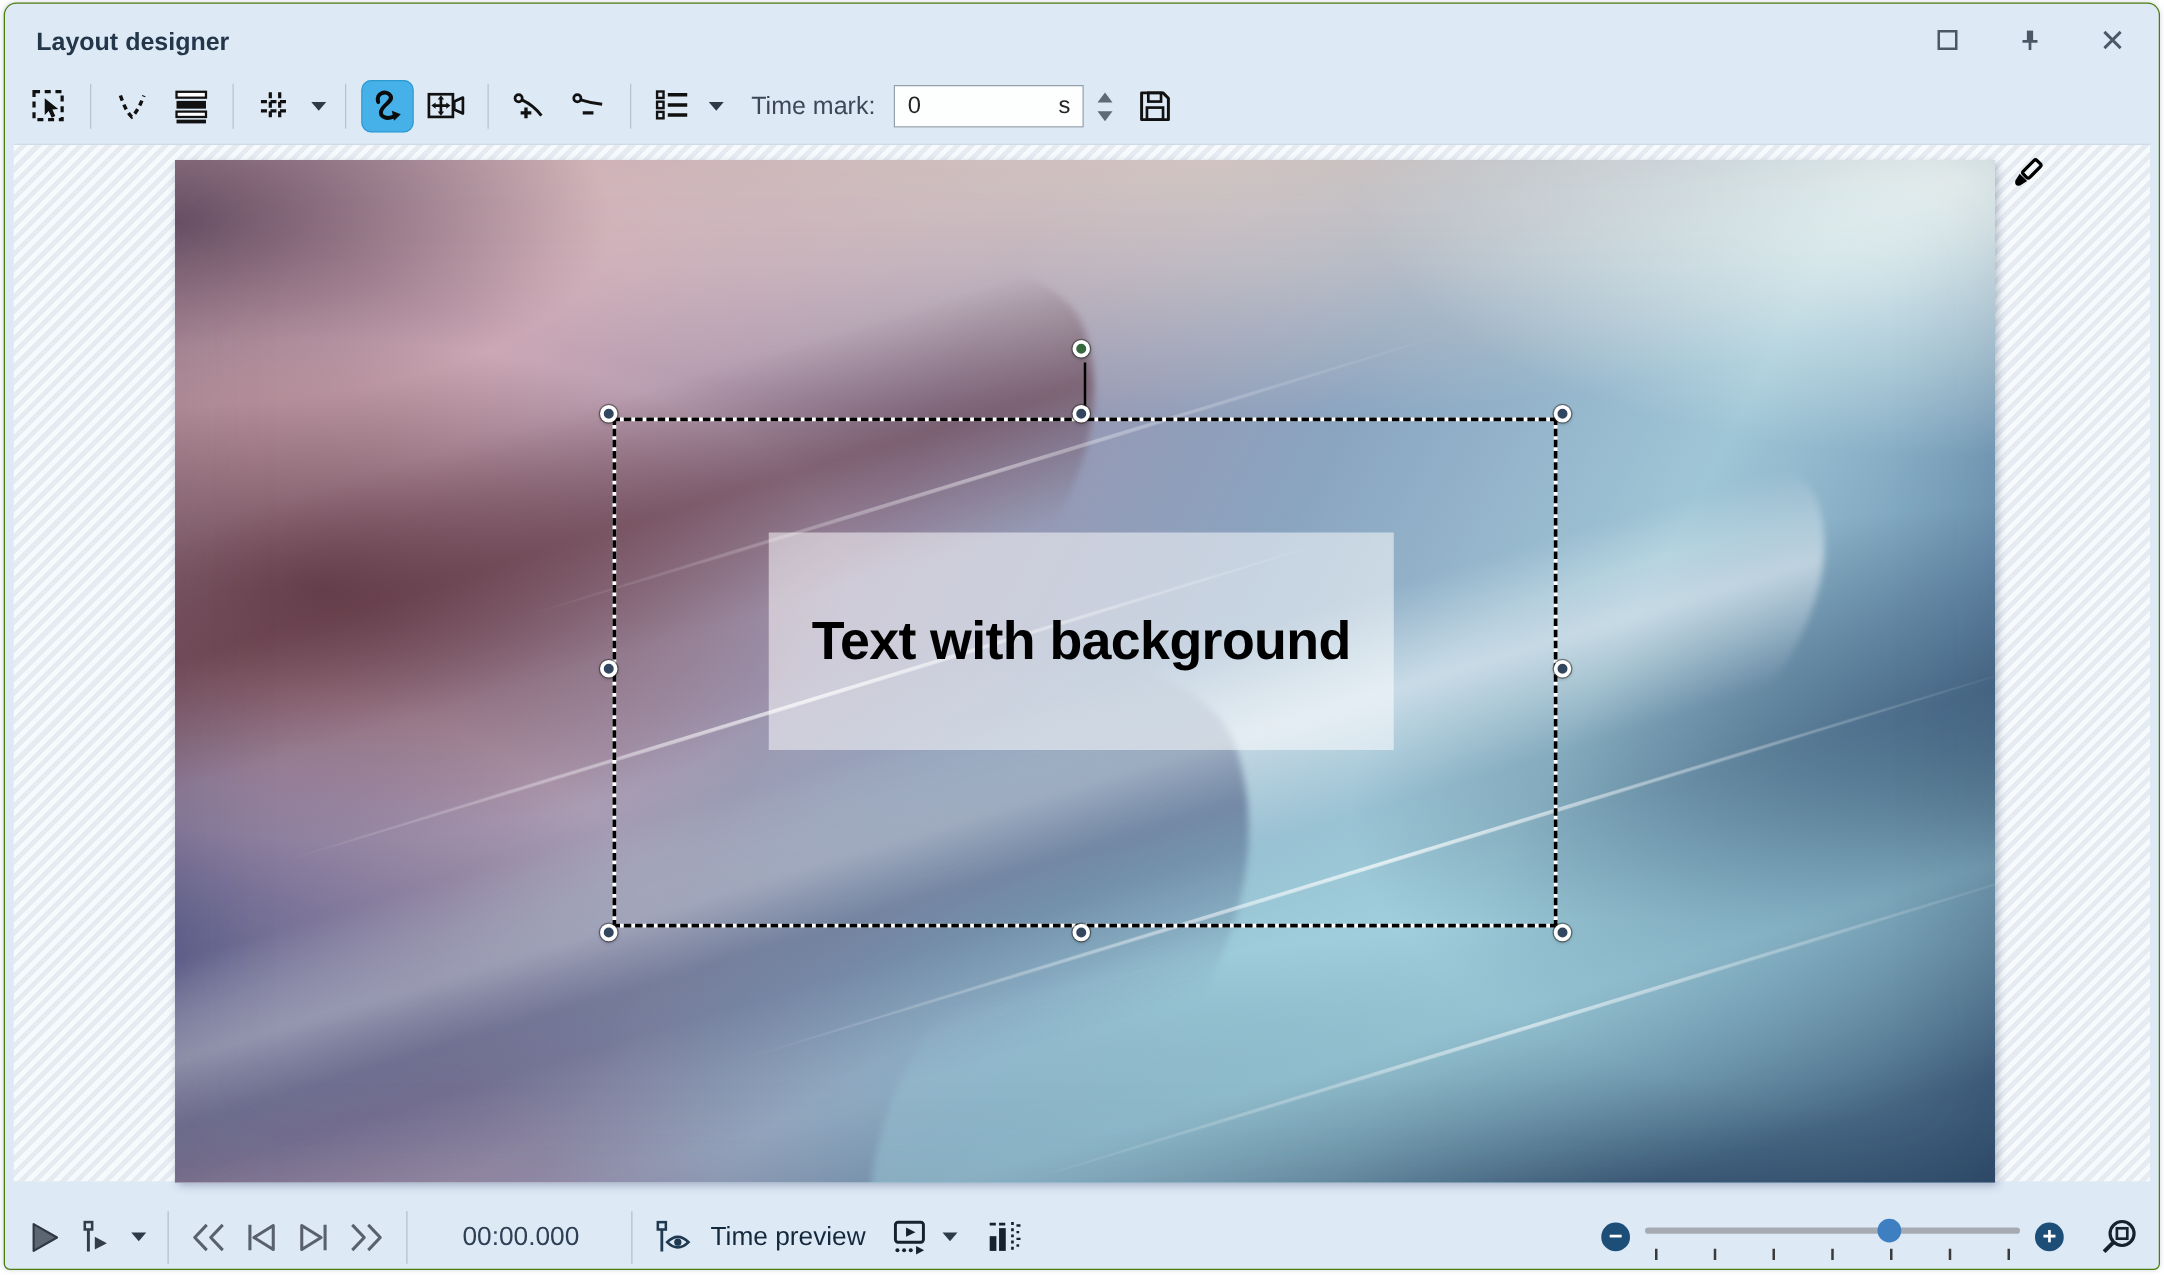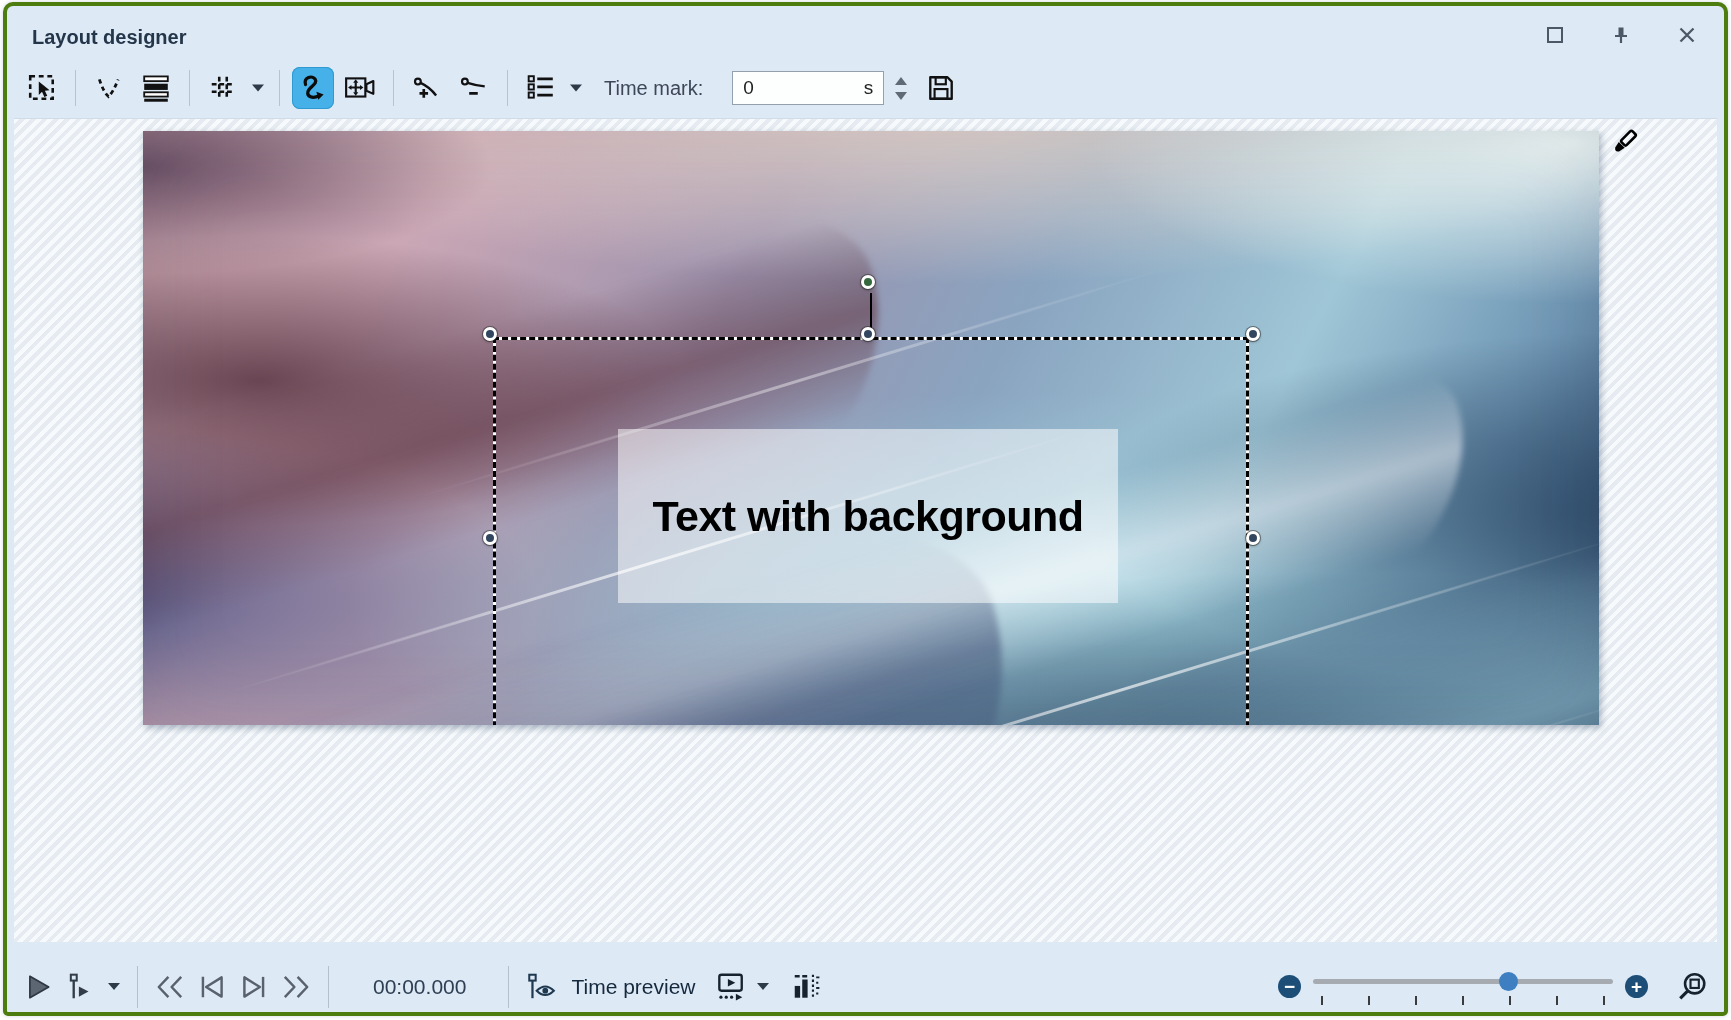--- a/index.html
+++ b/index.html
@@ -1,52 +1,52 @@
 <!DOCTYPE html>
 <html><head>
 <meta charset="utf-8">
 <style>
   * { margin:0; padding:0; box-sizing:border-box; }
   html,body { width:1731px; height:1020px; background:#fff; font-family:"Liberation Sans", sans-serif; overflow:hidden; }
 
   .window {
     position:absolute; left:3px; top:2px; right:3px; bottom:4px;
-    background:#dee9f6; border:4px solid #4d7c0f;
+    background:#dee9f6; border:1px solid #4d7c0f;
     border-radius:10px 10px 5px 5px; overflow:hidden;
     box-shadow:0 0 4px rgba(120,140,160,.35);
   }
 
   
   .titlebar { position:absolute; left:0; top:0; right:0; height:52px; }
   .titlebar .title { position:absolute; left:25px; top:20px; font-size:20px; font-weight:bold; color:#24364a; }
   .win-controls { position:absolute; right:26px; top:18px; display:flex; gap:44px; align-items:center; }
   .win-btn { width:22px; height:22px; display:flex; align-items:center; justify-content:center; cursor:pointer; }
 
   
   .toolbar { position:absolute; left:14px; top:54px; right:10px; height:56px; display:flex; align-items:center; gap:5px; }
   .tbtn { width:42px; height:42px; border-radius:8px; display:flex; align-items:center; justify-content:center; flex:0 0 auto; }
   .tbtn.active { background:#45b1e8; box-shadow: inset 0 0 0 1px #2f9ad0; }
   .tsep { width:1px; height:36px; background:#b7c3d1; margin:0 7px; flex:0 0 auto; }
   .caret { width:14px; height:11px; display:flex; align-items:center; margin:0 2px; flex:0 0 auto; }
-  .tm-label { font-size:20px; color:#3d4757; margin:0 24px 0 14px; white-space:nowrap; }
+  .tm-label { font-size:20px; color:#3d4757; margin:0 10px 0 14px; white-space:nowrap; }
   .tm-box { width:152px; height:34px; background:#fdfefe; border:1px solid #93a0ad; display:flex; align-items:center; padding:0 10px; }
   .tm-box input { border:none; outline:none; flex:1; font-size:19px; color:#222; background:transparent; font-family:"Liberation Sans",sans-serif; min-width:0;}
   .tm-unit { font-size:19px; color:#222; }
   .spinner { display:flex; flex-direction:column; gap:7px; margin:0 8px 0 6px; }
   .spin-up { width:0; height:0; border-left:6px solid transparent; border-right:6px solid transparent; border-bottom:8px solid #5f6a76; }
   .spin-down { width:0; height:0; border-left:6px solid transparent; border-right:6px solid transparent; border-top:8px solid #5f6a76; }
 
   
   .canvas-area {
     position:absolute; left:7px; right:7px; top:112px; bottom:70px;
     background: repeating-linear-gradient(135deg, #f7fafc 0 4px, #e5ebf1 4px 8px);
     border-top:1px solid #cfdbe8;
   }
   .stage {
-    position:absolute; left:129px; top:12px; width:1456px; height:594px;
+    position:absolute; left:129px; top:12px; width:1456px; height:818px;
     overflow:hidden; box-shadow:2px 3px 7px rgba(60,80,110,.4);
     background:
       radial-gradient(95% 65% at 80% 110%, #24405e 0%, rgba(36,64,94,0) 55%),
       radial-gradient(70% 55% at 103% 64%, rgba(38,66,96,.8) 0%, rgba(38,66,96,0) 55%),
       radial-gradient(80% 60% at 62% 80%, rgba(158,208,220,.85) 0%, rgba(158,208,220,0) 60%),
       radial-gradient(60% 52% at -6% 78%, #4b5486 0%, rgba(75,84,134,0) 55%),
       radial-gradient(50% 42% at 8% 42%, rgba(88,52,66,.85) 0%, rgba(88,52,66,0) 58%),
       radial-gradient(40% 30% at 0% 6%, rgba(86,62,86,.8) 0%, rgba(86,62,86,0) 60%),
       radial-gradient(55% 45% at 98% 2%, rgba(242,250,248,.95) 0%, rgba(242,250,248,0) 60%),
       radial-gradient(85% 55% at 55% -10%, #f7e3d3 0%, rgba(247,227,211,0) 65%),

